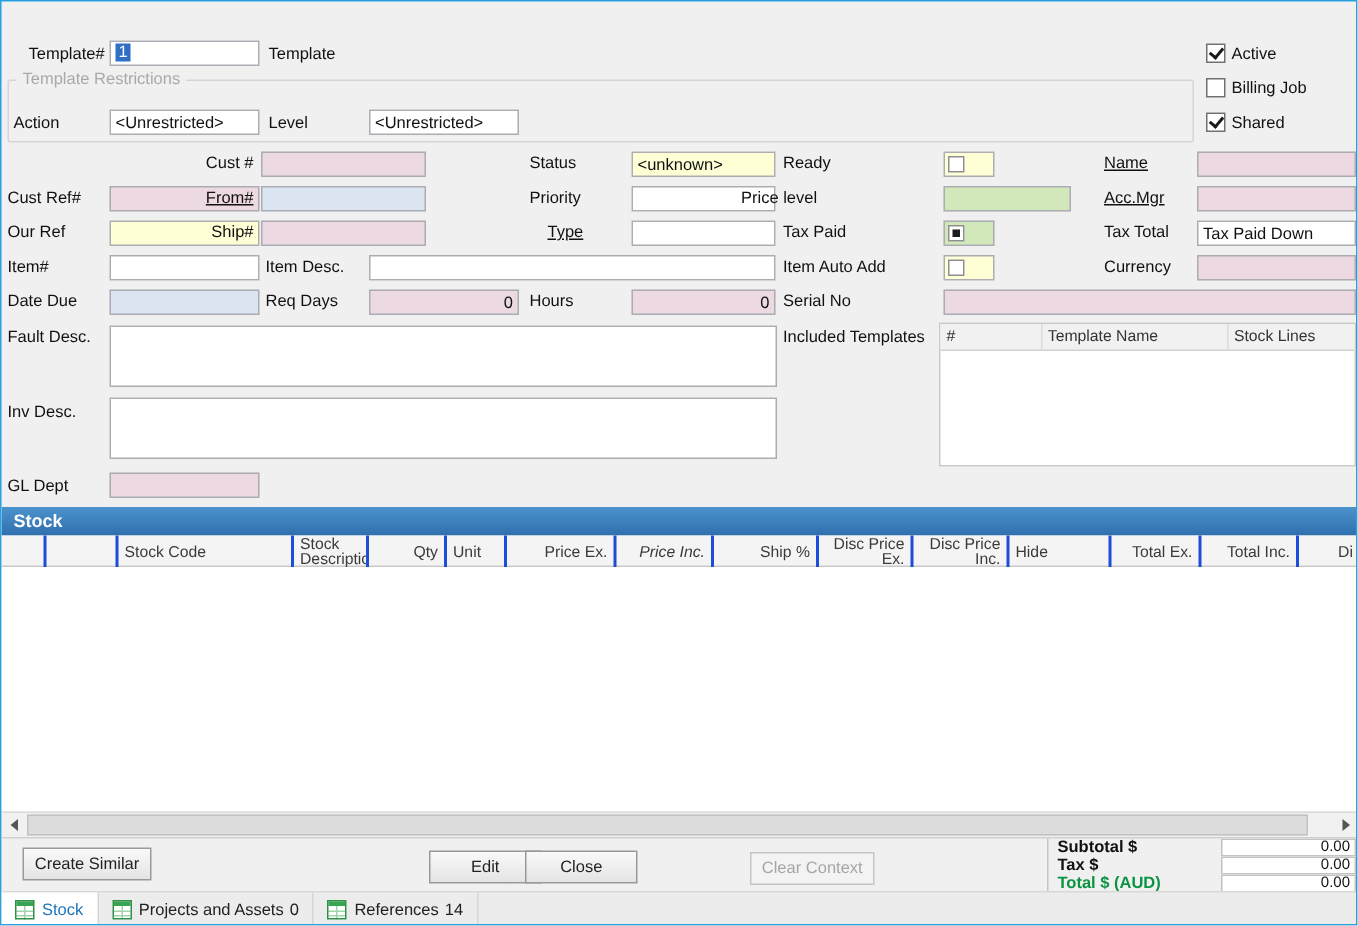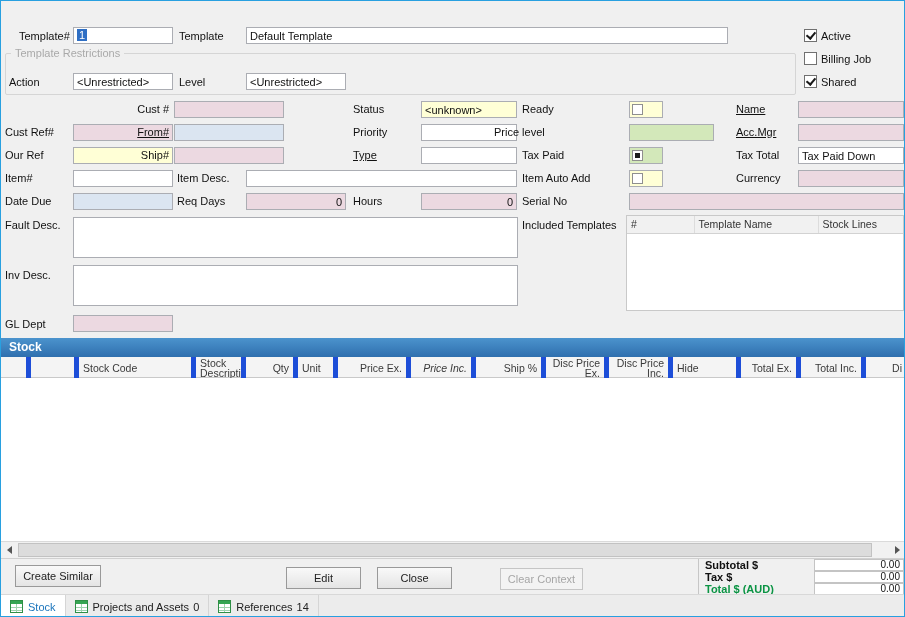--- a/index.html
+++ b/index.html
@@ -34,21 +34,21 @@
   .cb{display:inline-block;width:11px;height:11px;background:#fff;border:1px solid #8f8f8f;margin:2px 0 0 2px;box-sizing:border-box;position:relative;vertical-align:top;}
   .cb.filled::after{content:"";position:absolute;left:2px;top:2px;width:5px;height:5px;background:#1c1c1c;}
   
   .it-table{position:absolute;left:625px;top:214px;width:278px;height:96px;border:1px solid #c9c9c9;background:#fff;box-sizing:border-box;}
   .it-head{display:flex;height:17px;background:#f1f1f1;border-bottom:1px solid #d2d2d2;}
   .itc{box-sizing:border-box;height:17px;padding:2px 4px;border-right:1px solid #dcdcdc;font-size:10.5px;color:#333;overflow:hidden;white-space:nowrap;}
   
   .stockbar{position:absolute;left:0;top:337px;width:905px;height:19px;background:linear-gradient(180deg,#4b93cd,#2f6fae);}
   .stockbar span{margin-left:8px;line-height:19px;color:#fff;font-weight:bold;font-size:12px;}
   .grid-head{position:absolute;left:0;top:356px;width:905px;height:21px;display:flex;background:#f4f4f4;border-bottom:1px solid #c9c9c9;box-sizing:border-box;}
-  .hc{box-sizing:border-box;height:21px;border-right:5px solid #1d4ed8;padding:1px 4px;font-size:10.5px;color:#3a3a3a;overflow:hidden;display:flex;align-items:center;white-space:nowrap;flex:none;}
+  .hc{box-sizing:border-box;height:21px;border-right:2px solid #1d4ed8;padding:1px 4px;font-size:10.5px;color:#3a3a3a;overflow:hidden;display:flex;align-items:center;white-space:nowrap;flex:none;}
   .hc.r{justify-content:flex-end;}
   .hc.wrap{display:block;white-space:normal;line-height:10px;padding-top:1px;}
   .hc.wrap.r{text-align:right;}
   .grid-body{position:absolute;left:0;top:377px;width:905px;height:163px;background:#fff;}
   
   .hscroll{position:absolute;left:0;top:540px;width:905px;height:17px;background:#f1f1f1;border-top:1px solid #dadada;box-sizing:border-box;}
   .sb-btn{position:absolute;top:0;width:17px;height:16px;display:flex;align-items:center;justify-content:center;}
   .sb-btn.left{left:0;} .sb-btn.right{right:0;}
   .tri-l{width:0;height:0;border-right:5px solid #555;border-top:4px solid transparent;border-bottom:4px solid transparent;}
   .tri-r{width:0;height:0;border-left:5px solid #555;border-top:4px solid transparent;border-bottom:4px solid transparent;}
@@ -72,21 +72,20 @@
 </style>
 </head>
 <body>
 
 <div class="window">
 
 
   <span class="lbl" style="left:6px;top:29px;margin-left:12px;">Template#</span>
   <div class="inp" style="left:72px;top:26px;width:100px;"><span class="sel">1</span></div>
   <span class="lbl" style="left:178px;top:29px;">Template</span>
-  <input readonly="" class="inp" style="left: 245px; top: 26px; width: 482px;" value="Default Template">
 
   <span class="winchk on" style="left:803px;top:28px;"></span>
   <span class="lbl" style="left:820px;top:29px;">Active</span>
   <span class="winchk" style="left:803px;top:51px;"></span>
   <span class="lbl" style="left:820px;top:52px;">Billing Job</span>
   <span class="winchk on" style="left:803px;top:74px;"></span>
   <span class="lbl" style="left:820px;top:75px;">Shared</span>
 
   <div class="groupbox"></div>
   <span class="legend glbl">Template Restrictions</span>
@@ -112,21 +111,21 @@
   <input readonly="" class="inp" style="left: 420px; top: 123px; width: 96px;">
   <span class="lbl" style="left:493px;top:125px;">Price level</span>
   <input readonly="" class="inp green" style="left: 628px; top: 123px; width: 85px;">
   <span class="lbl ul" style="left:735px;top:125px;">Acc.Mgr</span>
   <input readonly="" class="inp pink" style="left: 797px; top: 123px; width: 106px;">
 
   <span class="lbl" style="left:4px;top:148px;">Our Ref</span>
   <input readonly="" class="inp yellow" style="left: 72px; top: 146px; width: 100px;">
   <span class="rlbl" style="top:148px;">Ship#</span>
   <input readonly="" class="inp pink" style="left: 173px; top: 146px; width: 110px;">
-  <span class="lbl ul" style="left:352px;top:148px;">Type</span>
+  <span class="lbl ul" style="left:364px;top:148px;">Type</span>
   <input readonly="" class="inp" style="left: 420px; top: 146px; width: 96px;">
   <span class="lbl" style="left:521px;top:148px;">Tax Paid</span>
   <div class="chkfield green" style="left:628px;top:146px;"><span class="cb filled"></span></div>
   <span class="lbl" style="left:735px;top:148px;">Tax Total</span>
   <input readonly="" class="inp" style="left: 797px; top: 146px; width: 106px;" value="Tax Paid Down">
 
   <span class="lbl" style="left:4px;top:171px;">Item#</span>
   <input readonly="" class="inp" style="left: 72px; top: 169px; width: 100px;">
   <span class="lbl" style="left:176px;top:171px;">Item Desc.</span>
   <input readonly="" class="inp" style="left: 245px; top: 169px; width: 271px;">
@@ -186,21 +185,21 @@
         <span class="tri-l"></span>
       </span>
     <span class="sb-btn right">
         <span class="tri-r"></span>
       </span>
   </div>
 
   <div class="footer">
     <button class="btn" style="left:14px;top:6px;width:86px;">Create Similar</button>
     <button class="btn" style="left:285px;top:8px;width:75px;">Edit</button>
-    <button class="btn" style="left:376px;top:8px;width:75px;text-align:center;">Close</button>
+    <button class="btn" style="left:349px;top:8px;width:75px;text-align:center;">Close</button>
     <button class="btn disabled" style="left:499px;top:9px;width:83px;">Clear Context</button>
     <div class="totals">
       <div class="trow">
         <span class="tlabel">Subtotal $</span>
         <span class="valbox">0.00</span>
       </div>
       <div class="trow">
         <span class="tlabel">Tax $</span>
         <span class="valbox">0.00</span>
       </div>

